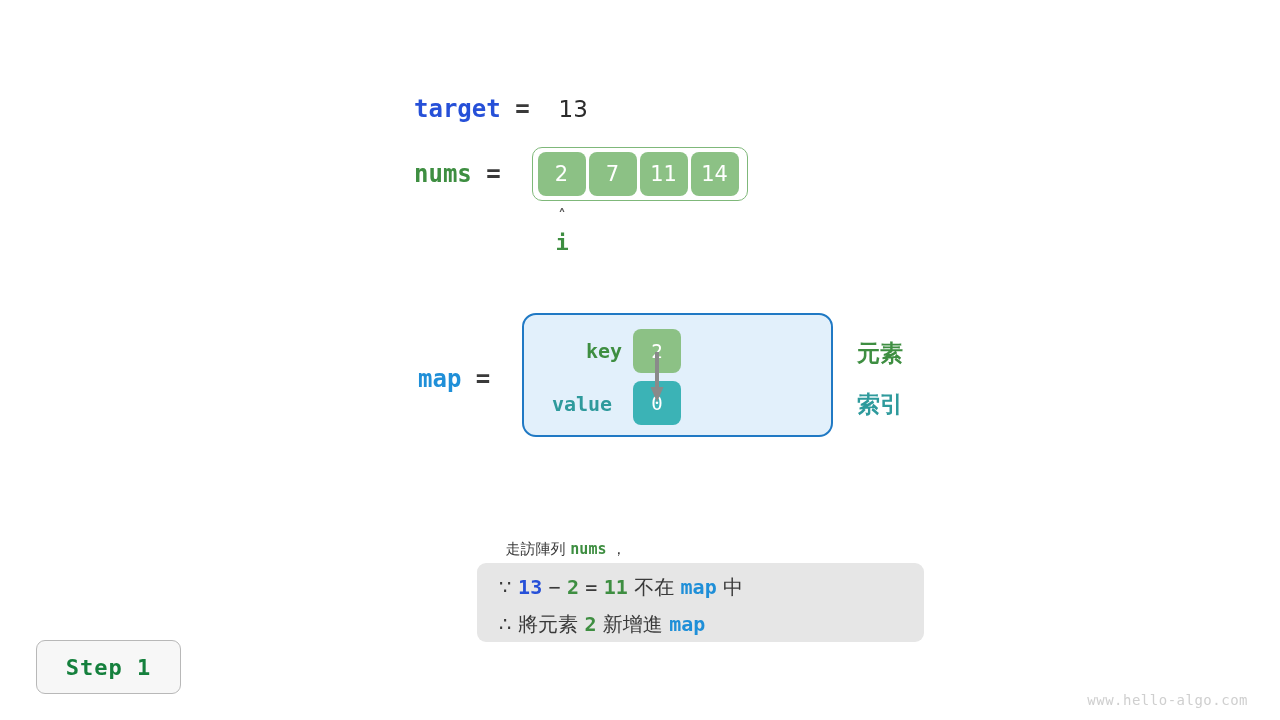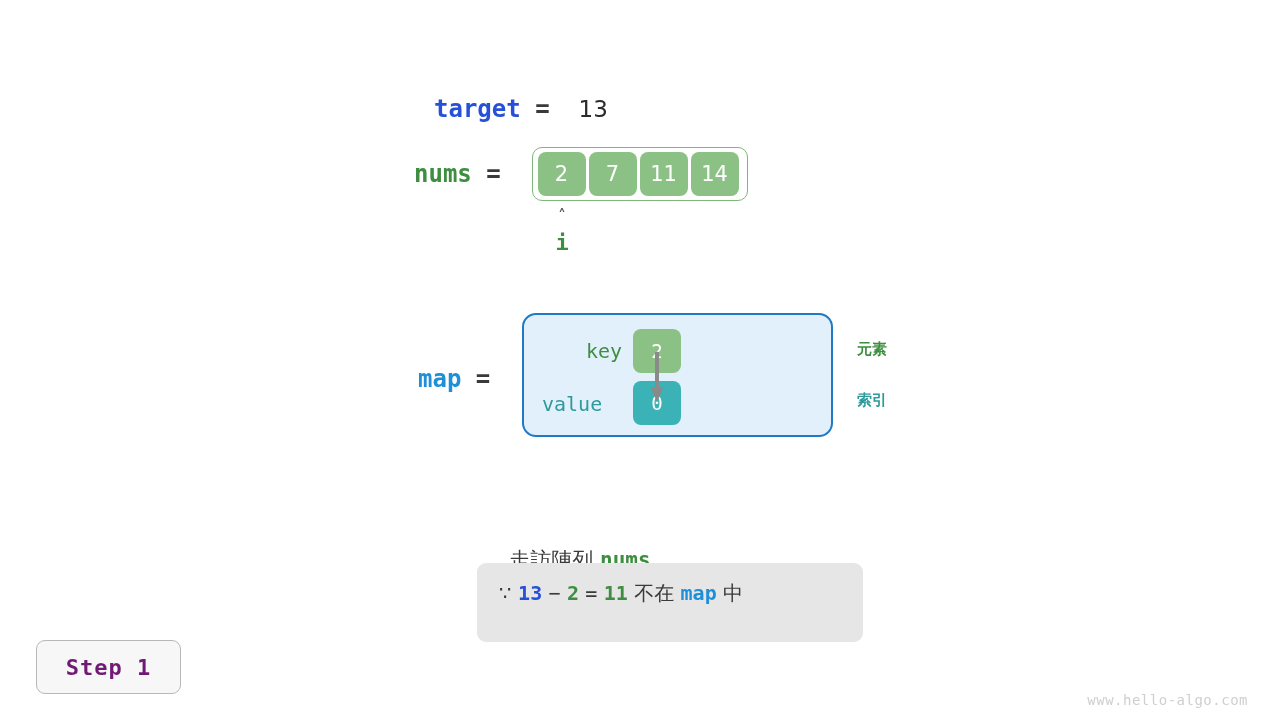--- a/index.html
+++ b/index.html
@@ -20,21 +20,20 @@
     position: absolute;
     left: 414px;
     top: 92px;
     height: 34px;
     display: flex;
     align-items: center;
     font-family: "DejaVu Sans Mono", monospace;
     font-size: 24px;
     font-weight: bold;
     white-space: pre;
-    margin-left: 20px;
   }
   #target-line .varname { color: #2650d8; }
   #target-line .eq { color: #3a3a3a; font-weight: bold; }
   #target-line .num { color: #2b2b2b; font-weight: normal; font-family: "DejaVu Sans", sans-serif; font-size: 23px; }
 
   
   #nums-label {
     position: absolute;
     left: 414px;
     top: 157px;
@@ -127,25 +126,25 @@
     height: 124px;
     background: #e2f0fb;
     border: 2.2px solid #2079c4;
     border-radius: 14px;
     box-sizing: border-box;
   }
   .kv-label {
     position: absolute;
     font-family: "DejaVu Sans Mono", monospace;
     font-size: 20px;
-    font-weight: normal;
+    font-weight: bold;
     line-height: 1;
   }
   #key-label { left: 556px; top: 341px; width: 66px; text-align: right; color: #3e8e41; }
-  #value-label { left: 542px; top: 394px; width: 80px; text-align: left; color: #2e9a9c; }
+  #value-label { left: 542px; top: 394px; width: 80px; text-align: center; color: #2e9a9c; }
 
   .kv-cell {
     position: absolute;
     width: 48px;
     height: 44px;
     border-radius: 8px;
     display: flex;
     align-items: center;
     justify-content: center;
     color: #ffffff;
@@ -160,50 +159,50 @@
     position: absolute;
     left: 649px;
     top: 352px;
     width: 16px;
     height: 50px;
   }
 
   .side-label {
     position: absolute;
     font-family: "DejaVu Sans", sans-serif;
-    font-size: 15px;
+    font-size: 23px;
     font-weight: bold;
     line-height: 1;
   }
   #side-label-element { left: 857px; top: 342px; color: #3e8e41; }
   #side-label-index   { left: 857px; top: 393px; color: #2e9a9c; font-family: Liberation Serif, serif; }
 
   
   #caption {
     position: absolute;
     left: 496px;
     top: 520px;
     font-family: "DejaVu Sans", sans-serif;
-    font-size: 21px;
+    font-size: 15px;
     color: #3a3a3a;
     white-space: pre;
     line-height: 1.3;
   }
   #caption .code { font-family: "DejaVu Sans Mono", monospace; font-weight: bold; color: #3e8e41; }
 
   #note-box {
     position: absolute;
     left: 477px;
     top: 563px;
-    width: 386px;
+    width: 447px;
     height: 79px;
     background: #e6e6e6;
     border-radius: 9px;
     box-sizing: border-box;
-    padding: 12px 22px 0 22px;
+    padding: 6px 22px 0 22px;
   }
   .note-line {
     font-family: "DejaVu Sans", sans-serif;
     font-size: 20px;
     color: #3a3a3a;
     white-space: pre;
     line-height: 1.85;
   }
   .note-line .sym   { color: #3a3a3a; }
   .note-line .blue  { font-family: "DejaVu Sans Mono", monospace; font-weight: bold; color: #2650d8; }
@@ -221,21 +220,21 @@
     background: #f7f7f7;
     border: 1.4px solid #b8b8b8;
     border-radius: 9px;
     box-sizing: border-box;
     display: flex;
     align-items: center;
     justify-content: center;
     font-family: "DejaVu Sans Mono", monospace;
     font-size: 22px;
     font-weight: bold;
-    color: #701a75;
+    color: #15803d;
     letter-spacing: 1px;
   }
 
   
   #watermark {
     position: absolute;
     right: 32px;
     bottom: 12px;
     font-family: "DejaVu Sans Mono", monospace;
     font-size: 14px;
@@ -289,17 +288,18 @@
 
 <div class="side-label" id="side-label-element">元素</div>
 <div class="side-label" id="side-label-index">索引</div>
 
 <div id="caption">
   <span>走訪陣列 </span><span class="code">nums</span><span> ，</span>
 </div>
 
 <div id="note-box">
   <div class="note-line"><span class="sym">∵</span><span>&nbsp;</span><span class="blue">13</span><span>&nbsp;</span><span class="op">−</span><span>&nbsp;</span><span class="green">2</span><span>&nbsp;</span><span class="op">=</span><span>&nbsp;</span><span class="green">11</span><span> 不在 </span><span class="lblue">map</span><span> 中</span></div>
+  <div class="note-line"><span class="sym">∴</span><span> 將元素 </span><span class="green">2</span><span> 新增進 </span><span class="lblue">map</span></div>
 </div>
 
 <div id="step-badge">Step 1</div>
 
 <div id="watermark">www.hello-algo.com</div>
 
 </body></html>

